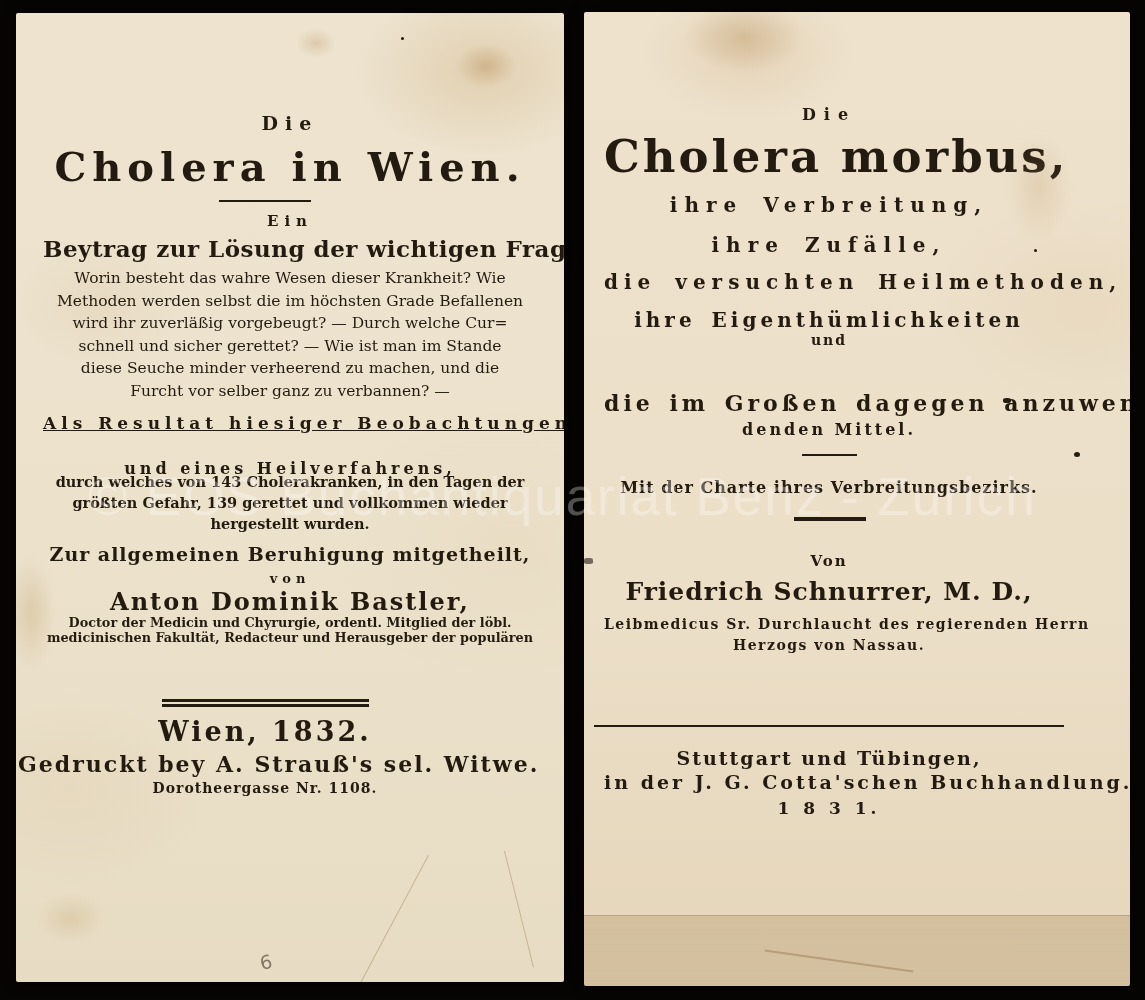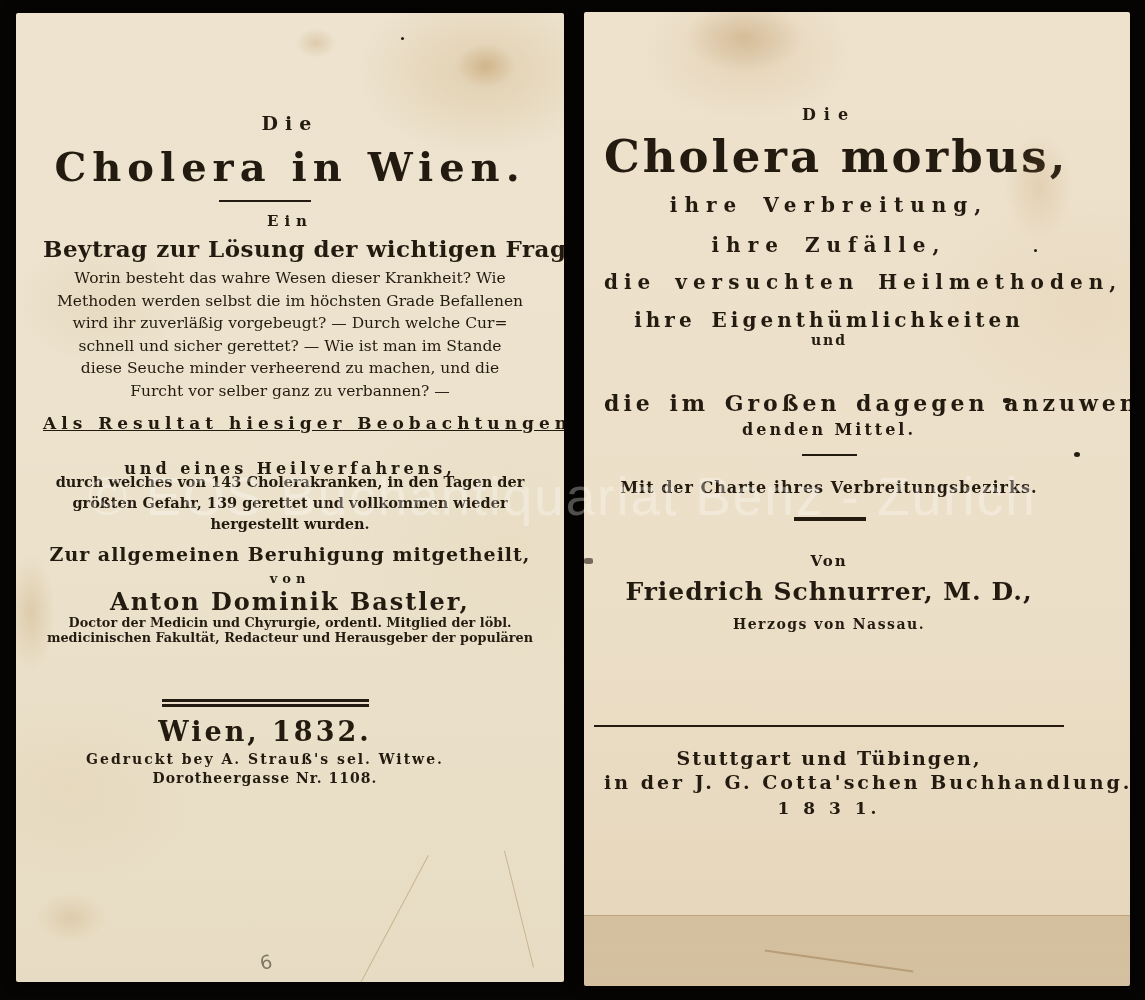--- a/index.html
+++ b/index.html
@@ -95,21 +95,21 @@
     <div class="abs frak nw" style="top:574px;font-size:24px;font-weight:bold;letter-spacing:2px;">Anton Dominik Bastler,</div>
 
     <div class="abs" style="top:603px;font-size:12.8px;line-height:14.5px;font-weight:bold;">
       <div class="frak nw">Doctor der Medicin und Chyrurgie, ordentl. Mitglied der löbl.</div>
       <div class="frak nw">medicinischen Fakultät, Redacteur und Herausgeber der populären</div>
     </div>
 
     <div class="abs" style="top:686px;left:-25px;">
       <div style="width:207px;height:2px;border-top:3px solid #241b10;border-bottom:3px solid #241b10;margin:0 auto;"></div>
       <div class="frak nw" style="font-size:27px;font-weight:bold;letter-spacing:3px;margin-top:9px;">Wien, 1832.</div>
-      <div class="frak nw" style="font-size:14px;font-weight:bold;letter-spacing:2px;margin-top:4px;">Gedruckt bey A. Strauß's sel. Witwe.</div>
+      <div class="frak nw" style="font-size:22px;font-weight:bold;letter-spacing:2px;margin-top:4px;">Gedruckt bey A. Strauß's sel. Witwe.</div>
       <div class="frak nw" style="font-size:14px;font-weight:bold;letter-spacing:1px;margin-top:3px;">Dorotheergasse Nr. 1108.</div>
     </div>
   </div>
 
   <div class="stain" style="left:440px;top:30px;width:60px;height:45px;background:radial-gradient(rgba(175,130,70,.35),rgba(175,130,70,0) 70%);"></div>
   <div class="stain" style="left:280px;top:15px;width:40px;height:30px;background:radial-gradient(rgba(175,130,70,.25),rgba(175,130,70,0) 70%);"></div>
   <div class="stain" style="left:-10px;top:540px;width:50px;height:120px;background:radial-gradient(rgba(180,140,80,.25),rgba(180,140,80,0) 70%);"></div>
   <div class="stain" style="left:20px;top:880px;width:70px;height:50px;background:radial-gradient(rgba(185,145,85,.22),rgba(185,145,85,0) 70%);"></div>
   <div class="speck" style="left:385px;top:24px;width:3px;height:3px;"></div>
   <div class="speck" style="left:255px;top:355px;width:2px;height:2px;"></div>
@@ -139,20 +139,21 @@
 
     <div class="abs frak nw" style="top:466px;font-size:16px;font-weight:bold;letter-spacing:1px;">Mit der Charte ihres Verbreitungsbezirks.</div>
 
     <div class="rule abs" style="top:505px;width:72px;height:4px;left:190px;"></div>
 
     <div class="abs frak nw" style="top:540px;font-size:15px;font-weight:bold;letter-spacing:2px;">Von</div>
 
     <div class="abs frak nw" style="top:565px;font-size:25px;font-weight:bold;letter-spacing:1px;">Friedrich Schnurrer, M. D.,</div>
 
     <div class="abs" style="top:602px;font-size:14px;line-height:21px;font-weight:bold;letter-spacing:1.5px;">
+      <div class="frak nw">Leibmedicus Sr. Durchlaucht des regierenden Herrn</div>
       <div class="frak nw">Herzogs von Nassau.</div>
     </div>
 
     <div class="rule abs" style="top:713px;width:470px;height:2px;left:-10px;"></div>
 
     <div class="abs frak nw" style="top:735px;font-size:19px;font-weight:bold;letter-spacing:2px;">Stuttgart und Tübingen,</div>
     <div class="abs frak nw" style="top:759px;font-size:19px;font-weight:bold;letter-spacing:3px;">in der J. G. Cotta'schen Buchhandlung.</div>
     <div class="abs frak nw" style="top:786px;font-size:17px;font-weight:bold;letter-spacing:4px;">1 8 3 1.</div>
   </div>
 

